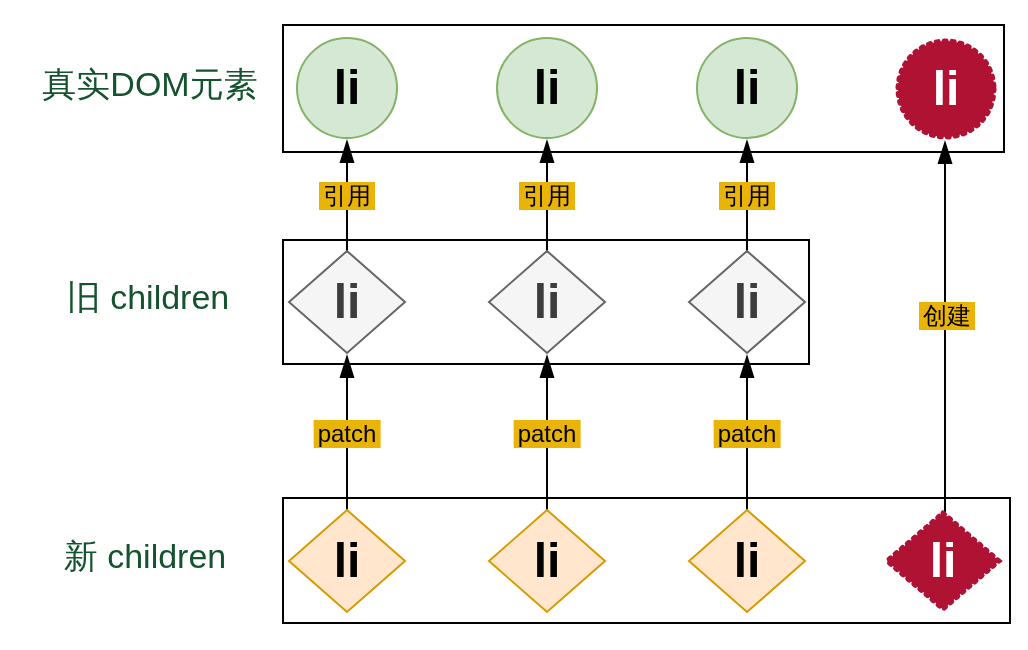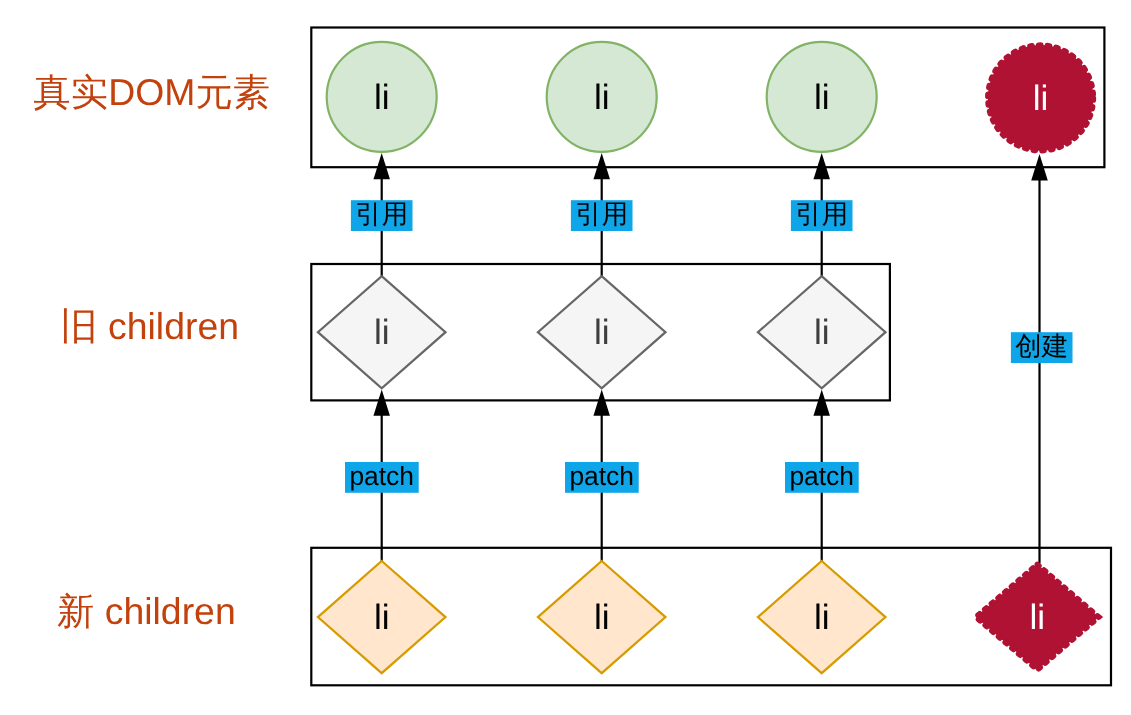--- a/index.html
+++ b/index.html
@@ -23,33 +23,34 @@
   }
   .lbl {
     position: absolute;
     transform: translate(-50%, -50%);
     white-space: nowrap;
     line-height: 1;
   }
   .row-label {
     font-size: 34px;
     font-weight: 500;
-    color: #c2410c;
+    color: #14532d;
+    margin-left: 12px;
   }
   .node-text {
-    font-size: 32px;
-    font-weight: normal;
+    font-size: 48px;
+    font-weight: bold;
     color: #000000;
   }
   .node-text.muted { color: #3d3d3d; }
   .node-text.on-red { color: #ffffff; }
   .edge-label {
     font-size: 24px;
     color: #000000;
-    background: #0ea5e9;
+    background: #eab308;
     padding: 2px 4px;
   }
 </style>
 </head>
 <body>
 
 <div class="canvas">
 
   <svg width="1028" height="650" viewBox="0 0 1028 650">
 

